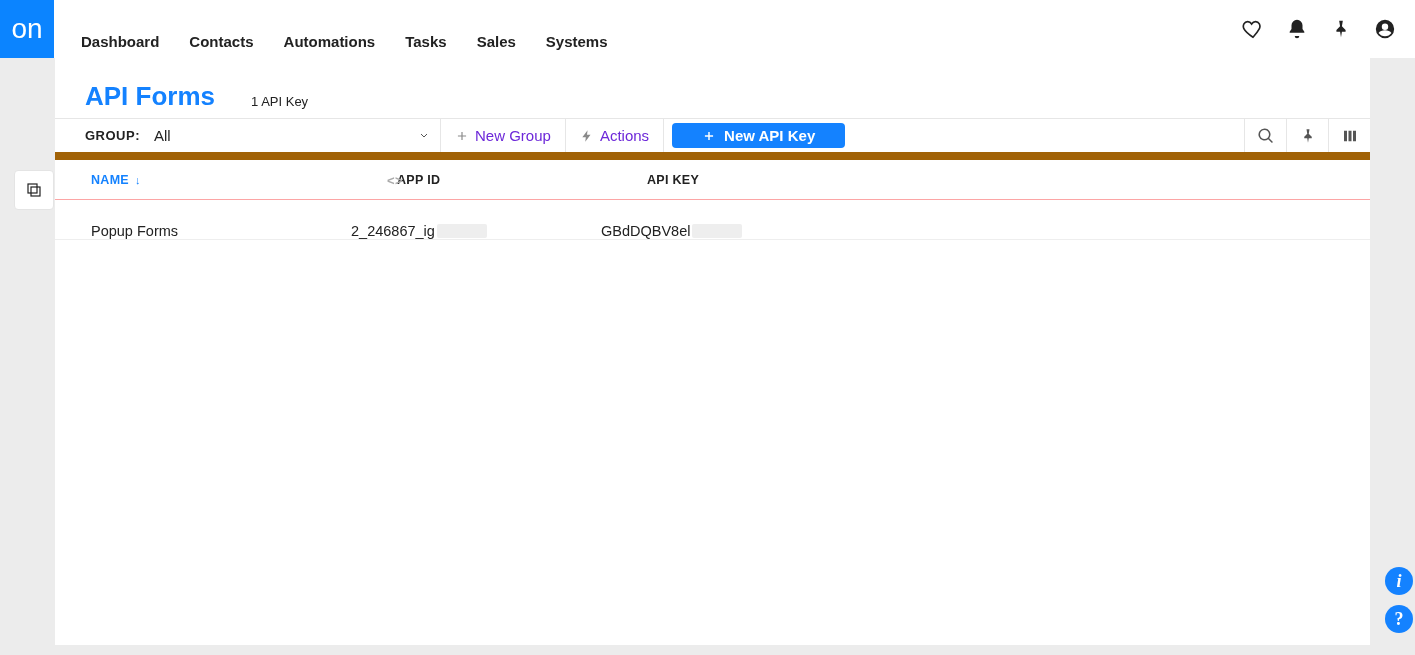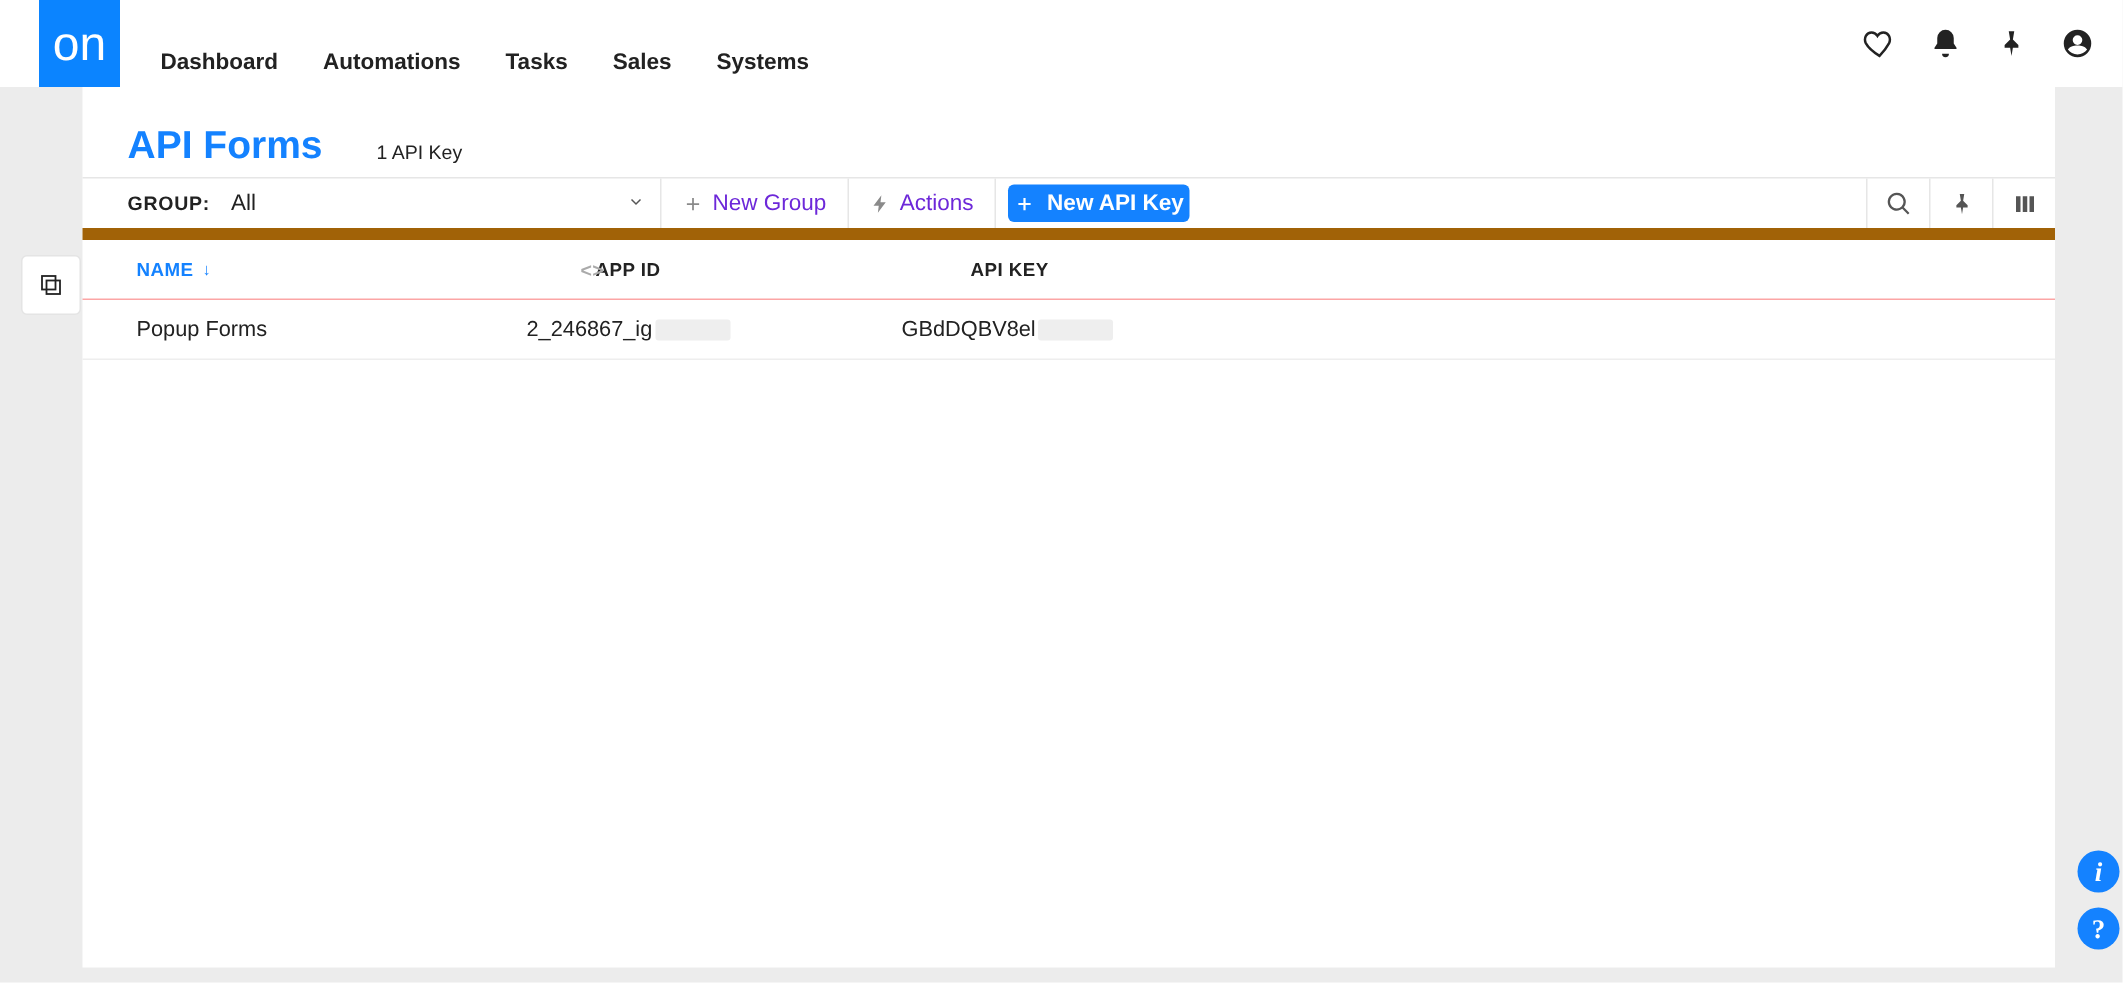--- a/index.html
+++ b/index.html
@@ -22,21 +22,21 @@
     background: #fff;
     display: flex;
     align-items: center;
     z-index: 20;
   }
   .logo-box {
     width: 54px; height: 58px;
     background: #0b84ff;
     color: #fff;
     display: flex; align-items: center; justify-content: center;
-    font-size: 32px; font-weight: 300; margin-left: 26px;
+    font-size: 28px; font-weight: 300;
   }
   .nav-items { display:flex; align-items:flex-end; height:100%; margin-left:12px;margin-top:25px; }
   .nav-item { padding: 0 15px; height:100%; display:flex; align-items:center; font-weight:600; font-size:15px; cursor:pointer; }
   .nav-right { margin-left:auto; display:flex; align-items:center; padding-right:8px; }
   .nav-right .ic { width:44px; height:58px; display:flex; align-items:center; justify-content:center; cursor:pointer; }
   .nav-right svg { width:22px; height:22px; fill:#222; }
 
   
   .shelf-tab {
     position:absolute; top:170px; left:14px; width:40px; height:40px;
@@ -62,38 +62,38 @@
     height:42px; border-top:1px solid #e6e6e6; border-bottom:8px solid #a16207;
     display:flex; align-items:stretch; padding-left:30px;
   }
   .group-label { display:flex; align-items:center; font-weight:700; font-size:13px; letter-spacing:.5px; }
   .group-select { display:flex; align-items:center; width:300px; padding-left:14px; font-size:15px; cursor:pointer; position:relative; }
   .group-select .chev { position:absolute; right:10px; top:50%; transform:translateY(-50%); }
   .vline { width:1px; background:#e6e6e6; }
   .tb-btn { display:flex; align-items:center; padding:0 14px; color:#6d28d9; font-size:15px; cursor:pointer; gap:6px; }
   .tb-btn svg { width:14px; height:14px; fill:#8a8a8a; }
   .primary-btn {
-    display:flex; align-items:center; gap:8px; padding:0 4px; margin:4px 8px;
+    display:flex; align-items:center; gap:8px; padding:0 30px; margin:4px 8px;
     background:#1482ff; color:#fff; border-radius:4px; font-weight:600; font-size:15px; cursor:pointer;
   }
   .primary-btn svg { width:14px; height:14px; stroke:#fff; stroke-width:2.5; fill:none; }
   .toolbar-spacer { flex:1; }
   .toolbar-right { display:flex; align-items:stretch; }
   .tool-ic { width:42px; display:flex; align-items:center; justify-content:center; border-left:1px solid #e6e6e6; cursor:pointer; }
   .tool-ic svg { width:18px; height:18px; fill:#555; }
 
   
   .thead { display:flex; align-items:center; height:40px; padding:0 30px 0 36px; border-bottom:1px solid #fca5a5; font-size:12.5px; font-weight:700; letter-spacing:.3px; position:relative; }
   .th-name { width:260px; color:#1482ff; display:flex; align-items:center; gap:6px; cursor:pointer; }
   .th-name .sort { font-size:11px; color:#1482ff; }
   .th-appid { width:250px;margin-left:46px; }
   .th-key { flex:1; }
   .thead .drag-handle { position:absolute; left:332px; top:50%; transform:translateY(-50%); color:#aaa; font-size:13px; }
 
-  .trow { display:flex; align-items:center; height:40px; padding:0 30px 0 36px; border-bottom:1px solid #eee; font-size:14.5px; }
+  .trow { display:flex; align-items:flex-end; height:40px; padding:0 30px 0 36px; border-bottom:1px solid #eee; font-size:14.5px; }
   .td-name { width:260px; }
   .td-appid { width:250px; display:flex; align-items:center; gap:2px; }
   .td-key { flex:1; display:flex; align-items:center; gap:2px; }
   .mask { display:inline-block; width:50px; height:14px; background:#eee; border-radius:2px; }
 
   
   .float-btn {
     position:absolute; right:2px; width:28px; height:28px; border-radius:50%;
     background:#1482ff; color:#fff; display:flex; align-items:center; justify-content:center;
     font-weight:700; font-family: Georgia, serif; cursor:pointer; z-index:30;
@@ -104,20 +104,23 @@
 </head>
 <body>
 
 <div class="topnav">
   <div class="logo-box">
     <span>on</span>
   </div>
   <div class="nav-items">
     <div class="nav-item">
         <span>Dashboard</span>
+      </div>
+    <div class="nav-item">
+        <span>Contacts</span>
       </div>
     <div class="nav-item">
         <span>Automations</span>
       </div>
     <div class="nav-item">
         <span>Tasks</span>
       </div>
     <div class="nav-item">
         <span>Sales</span>
       </div>

